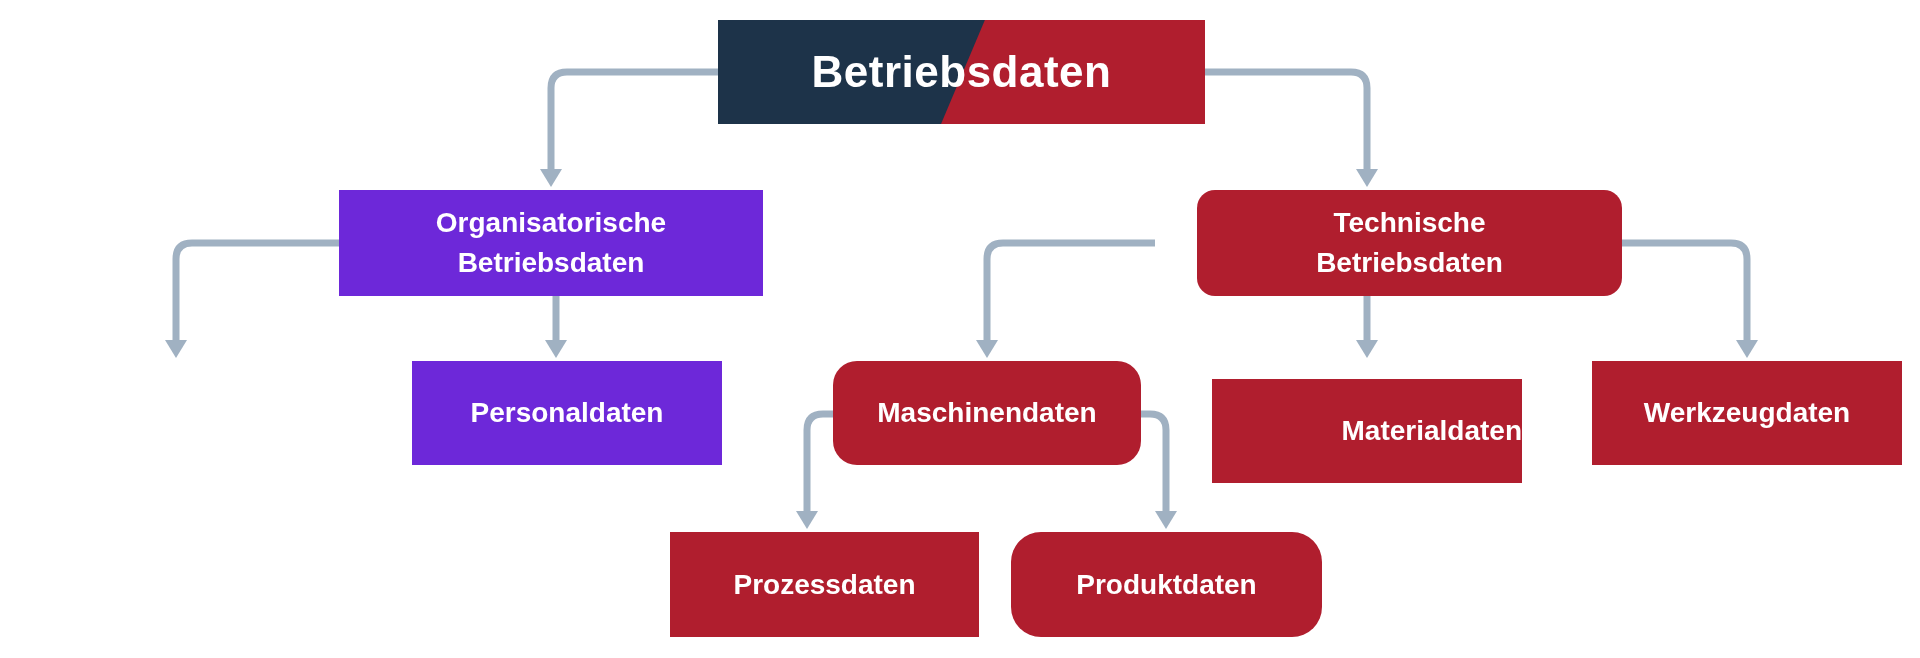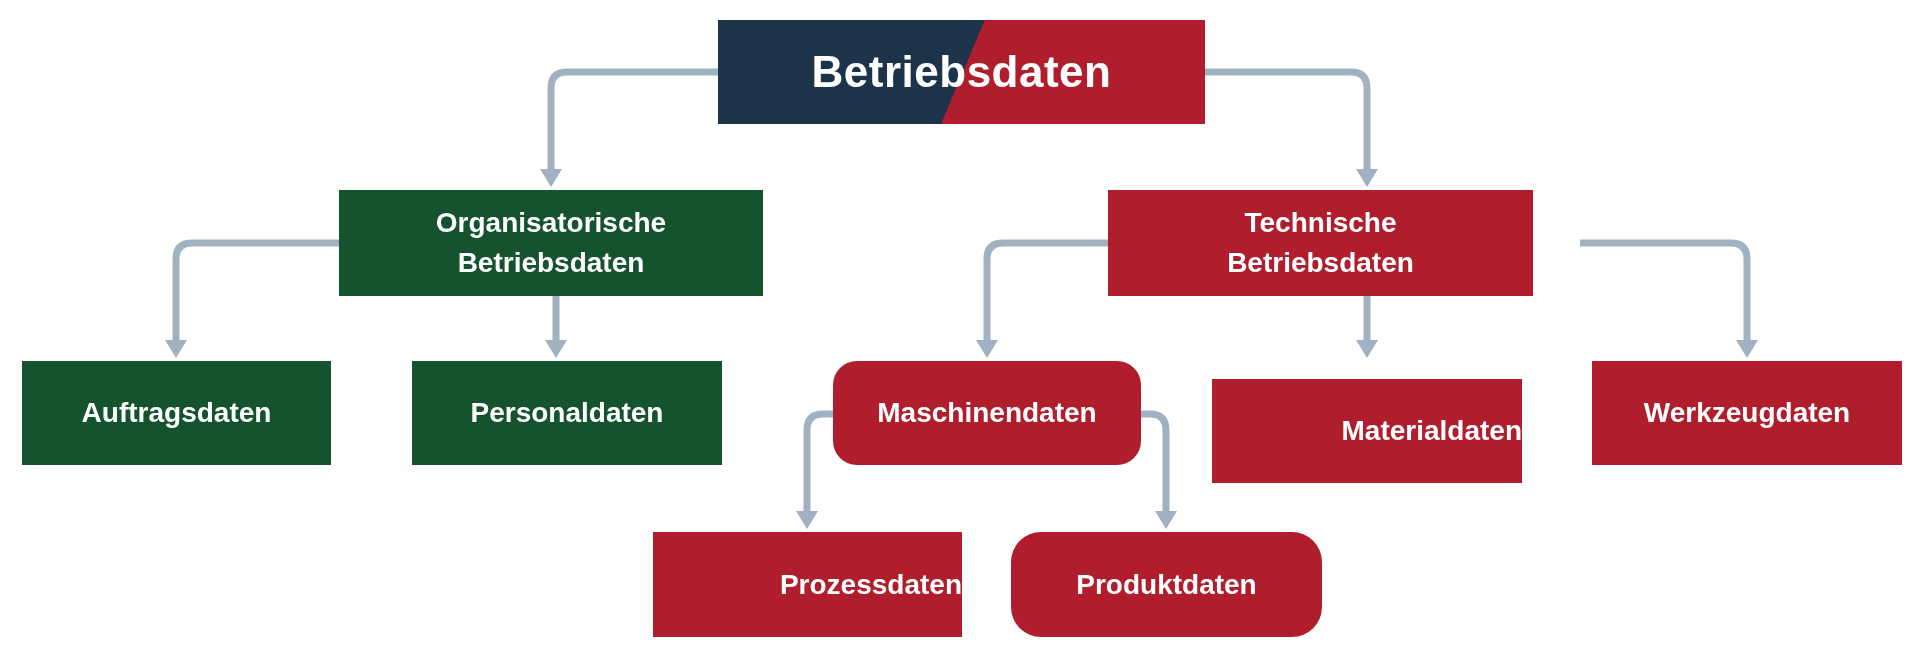--- a/index.html
+++ b/index.html
@@ -26,48 +26,48 @@
     position: absolute;
     display: flex;
     flex-direction: column;
     align-items: center;
     justify-content: center;
     text-align: center;
     color: #ffffff;
     font-weight: 700;
     box-sizing: border-box;
   }
-  .navy { background: #14532d; }
+  .navy { background: #6d28d9; }
   .red  { background: #b01e2e; }
   .root {
     left: 718px; top: 20px; width: 487px; height: 104px;
     background: #1d3349;
     font-size: 44px;
     letter-spacing: 0.5px;
   }
   .root .wedge {
     position: absolute;
     inset: 0;
     background: #b01e2e;
     clip-path: polygon(54.8% 0, 100% 0, 100% 100%, 45.8% 100%);
   }
   .root .root-label { position: relative; z-index: 1; }
   .lvl2 {
     font-size: 28px;
     line-height: 40px;
   }
   .org  { left: 339px;  top: 190px; width: 424px; height: 106px; }
-  .tech { left: 1108px; top: 190px; width: 425px; height: 106px; }
+  .tech { left: 1197px; top: 190px; width: 425px; height: 106px; border-radius: 18px; }
   .leaf { font-size: 28px; }
   .auftrag   { left: 22px;   top: 361px; width: 309px; height: 104px; }
   .personal  { left: 412px;  top: 361px; width: 310px; height: 104px; }
   .maschinen { left: 833px;  top: 361px; width: 308px; height: 104px; border-radius: 24px; }
   .material  { left: 1212px; top: 379px; width: 310px; height: 104px; align-items: flex-end; }
   .werkzeug  { left: 1592px; top: 361px; width: 310px; height: 104px; text-align: right; }
-  .prozess   { left: 653px;  top: 532px; width: 309px; height: 105px; align-items: flex-end; }
+  .prozess   { left: 670px;  top: 532px; width: 309px; height: 105px; }
   .produkt   { left: 1011px; top: 532px; width: 311px; height: 105px; border-radius: 30px; }
   .edge-path {
     fill: none;
     stroke: #a0b1c2;
     stroke-width: 7;
   }
   .edge-head {
     fill: #a0b1c2;
     stroke: none;
   }
@@ -133,23 +133,20 @@
   <div class="node navy lvl2 org">
     <span>Organisatorische</span>
     <span>Betriebsdaten</span>
   </div>
 
   <div class="node red lvl2 tech">
     <span>Technische</span>
     <span>Betriebsdaten</span>
   </div>
 
-  <div class="node navy leaf auftrag">
-    <span>Auftragsdaten</span>
-  </div>
 
   <div class="node navy leaf personal">
     <span>Personaldaten</span>
   </div>
 
   <div class="node red leaf maschinen">
     <span>Maschinendaten</span>
   </div>
 
   <div class="node red leaf material">

